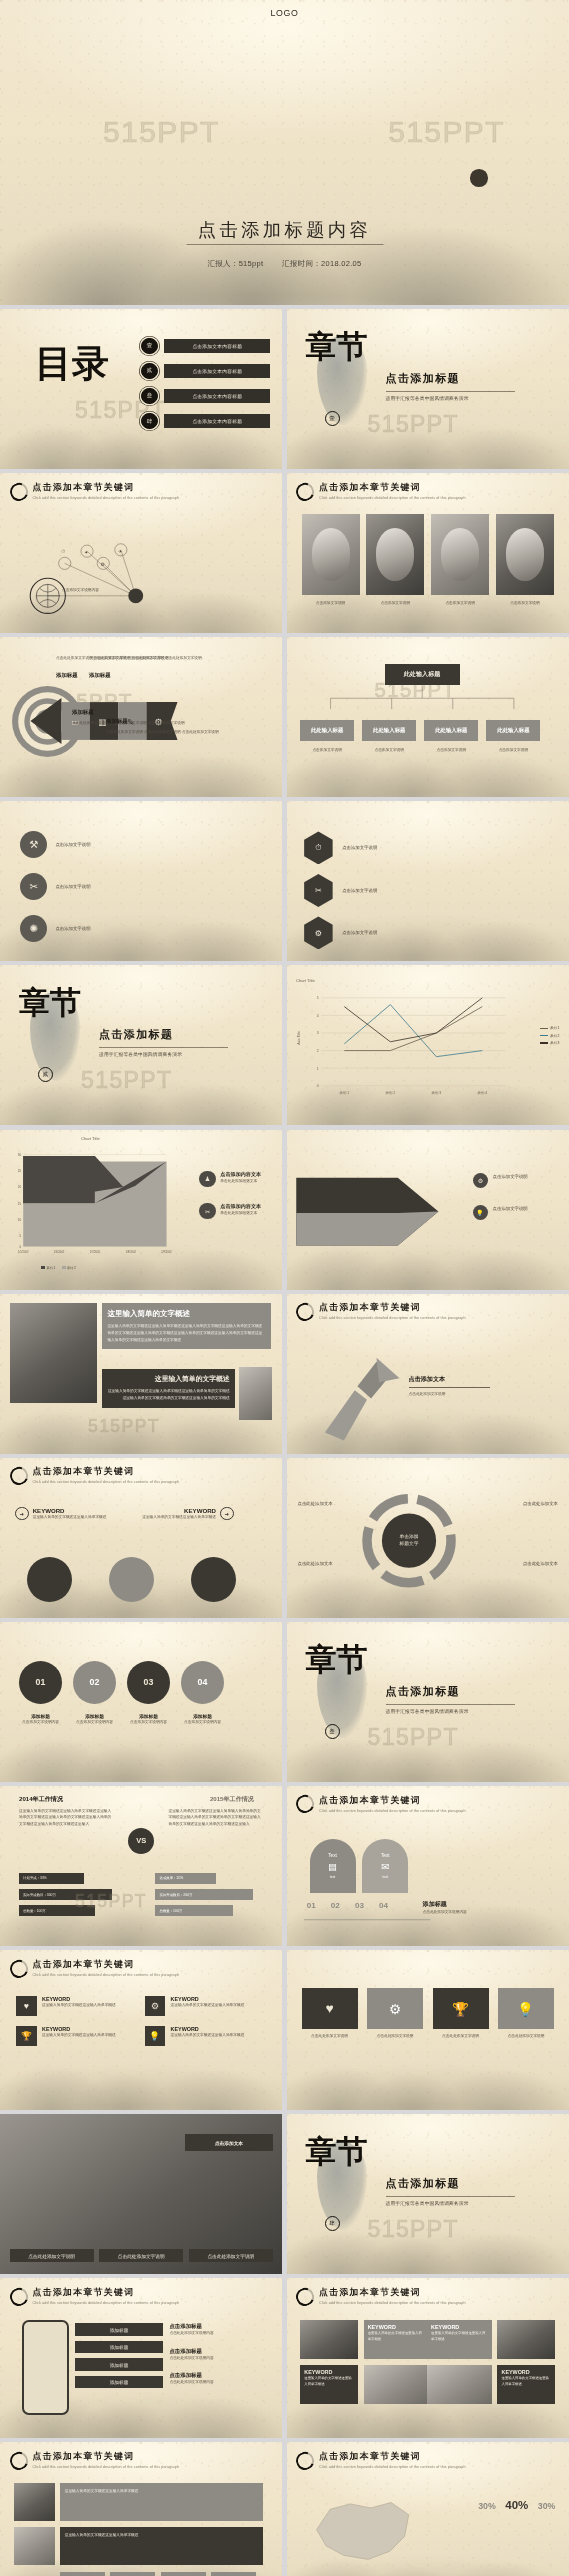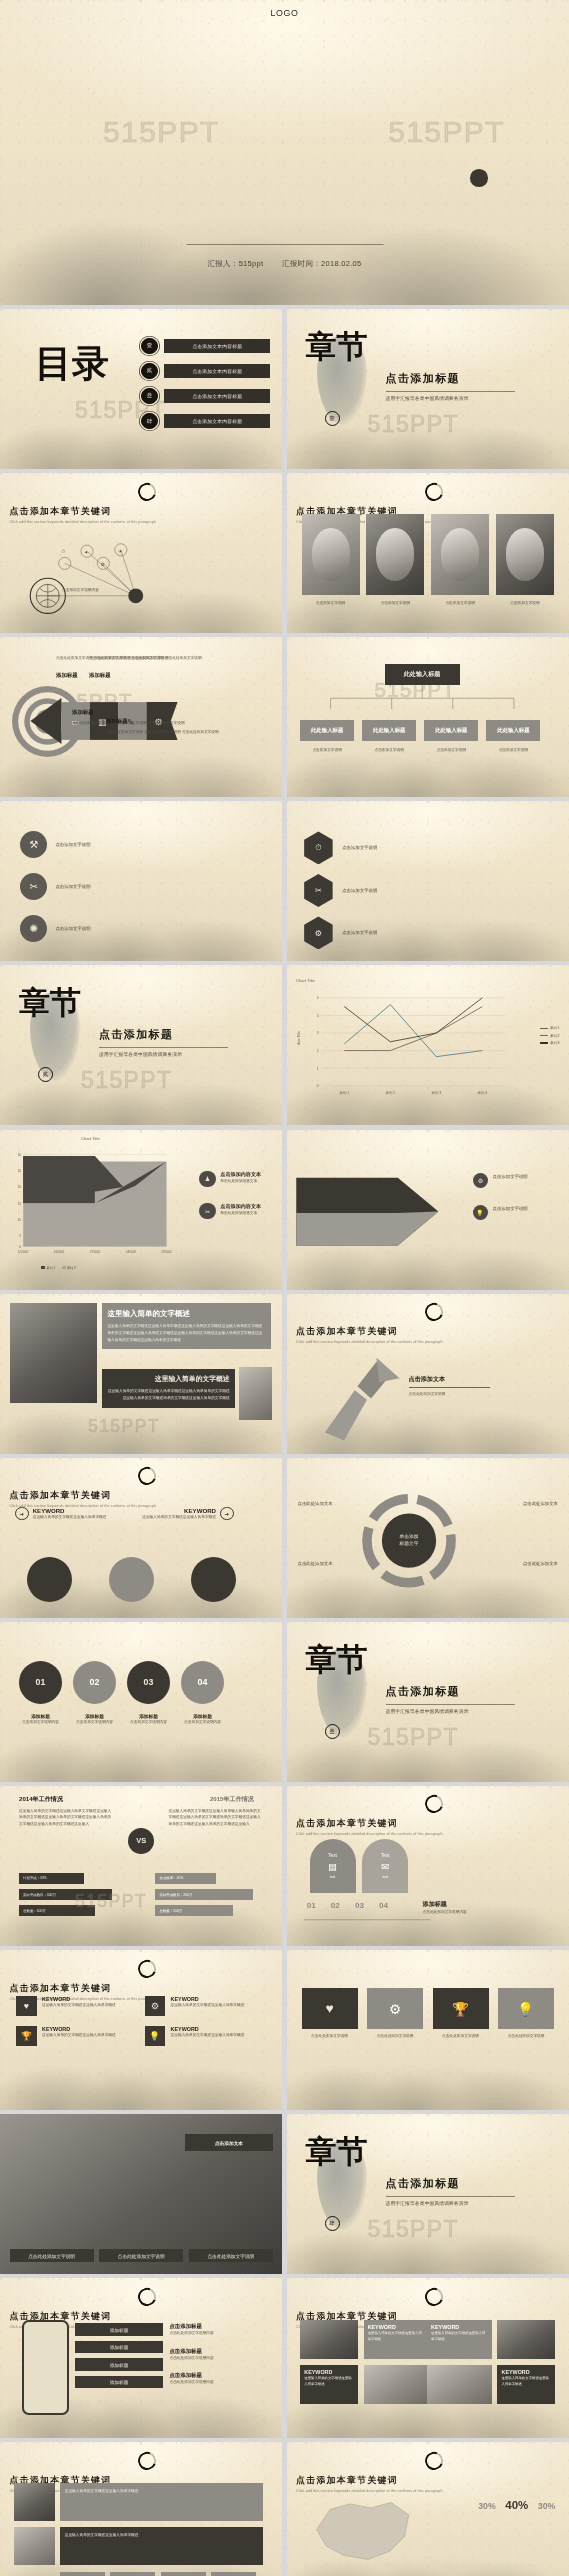--- a/index.html
+++ b/index.html
@@ -67,21 +67,21 @@
                font-size:7.5px; color:#4a4238; letter-spacing:0.3px; }
   .cover-meta span{ margin:0 8.1px; }
   .seal{ position:absolute; right:81px; top:169px; width:17.6px;height:17.6px;
          border-radius:50%; background:#1d1913; opacity:.85; }
 
   
   .grid{ display:grid; grid-template-columns:1fr 1fr; gap:4.1px 4.1px; padding:4.1px 0; }
   .slide{ position:relative; height:160px; overflow:hidden; }
 
   
-  .sec-head{ position:absolute; top:8.1px; left:9.5px; display:flex; align-items:flex-end; gap:5.4px;flex-direction:column; }
+  .sec-head{ position:absolute; top:8.1px; left:9.5px; display:flex; align-items:center; gap:5.4px; }
   .enso{ width:17.6px;height:17.6px;border-radius:50%; border:2.7px solid #14110c;
          border-right-color:rgba(20,17,12,.25); transform:rotate(-24deg); flex:none; margin-top:1.4px;}
   .sec-txt .zh{ font-family:"DejaVu Serif","Liberation Serif",serif; font-weight:bold;
                 font-size:8.8px; letter-spacing:1.4px; color:#201c16; }
   .sec-txt .en{ font-size:3.7px; color:#8c8madd; color:#8a8070; letter-spacing:0.1px; margin-top:2px; }
 
   .dark{ background:#3b3832; color:#efe9dc; }
   .mid { background:#8e8b84; color:#fff; }
   .chip{ font-size:4.7px; padding:3.4px 4.1px; text-align:center; }
 
@@ -131,20 +131,21 @@
 
   <section class="paper cover">
     <div class="mist"></div>
     <div class="logo">LOGO</div>
 
 
     <div class="wm cover-wm1">515PPT</div>
     <div class="wm cover-wm2">515PPT</div>
     <div class="seal"></div>
 
+    <div class="cover-title">点击添加标题内容</div>
     <div class="cover-rule"></div>
     <div class="cover-meta">
       <span>汇报人：515ppt</span>
       <span>汇报时间：2018.02.05</span>
     </div>
   </section>
 
   <div class="grid">
 
     <section class="paper slide">

